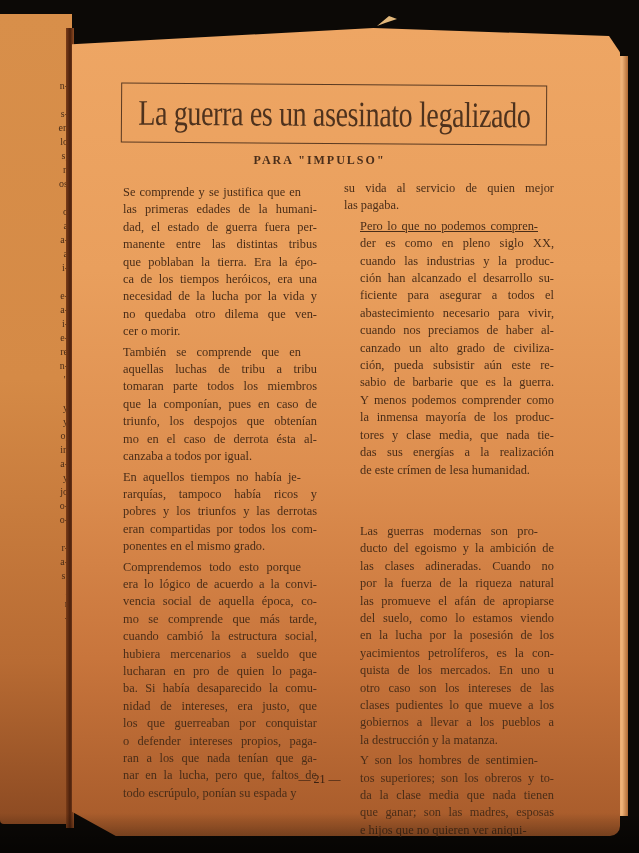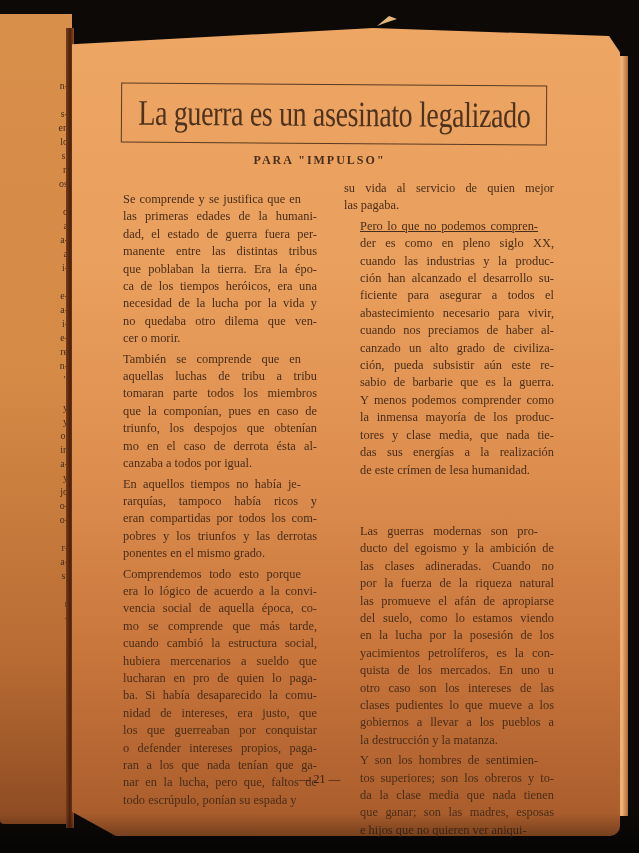--- a/index.html
+++ b/index.html
@@ -48,21 +48,21 @@
     font-size: 12px; font-weight: bold; letter-spacing: 2px; color: #4a2e1a;
   }
   .col {
     position: absolute; width: 210px; font-size: 12.4px; line-height: 17.4px;
     color: #4a2d18; text-align: justify;
   }
   .col p { margin: 0 0 3px 0; text-indent: 16px; }
   .col p.cont { text-indent: 0; }
   .col .ln { display: block; text-align: justify; text-align-last: justify; white-space: nowrap; }
   .col .ln.last { text-align-last: left; }
-  .col-left { left: 107px; top: 191px; }
+  .col-left { left: 107px; top: 184px; }
   .col-right { left: 344px; top: 180px; }
   .page-number {
     position: absolute; left: 0; width: 639px; top: 772px; text-align: center;
     font-size: 12px; color: #3a2010;
   }
   .flake {
     position: absolute; left: 377px; top: 16px; width: 20px; height: 10px;
     background: #e2b77a; clip-path: polygon(0 100%, 60% 0, 100% 30%, 40% 70%);
   }
   .shadow-bottom {
@@ -141,22 +141,22 @@
       <span class="ln">aquellas luchas de tribu a tribu</span>
       <span class="ln">tomaran parte todos los miembros</span>
       <span class="ln">que la componían, pues en caso de</span>
       <span class="ln">triunfo, los despojos que obtenían</span>
       <span class="ln">mo en el caso de derrota ésta al-</span>
       <span class="ln last">canzaba a todos por igual.</span>
     </p>
     <p>
       <span class="ln" style="width: calc(100% - 16px);">En aquellos tiempos no había je-</span>
       <span class="ln">rarquías, tampoco había ricos y</span>
+      <span class="ln">pobres y los triunfos y las derrotas</span>
       <span class="ln">eran compartidas por todos los com-</span>
-      <span class="ln">pobres y los triunfos y las derrotas</span>
       <span class="ln last">ponentes en el mismo grado.</span>
     </p>
     <p>
       <span class="ln" style="width: calc(100% - 16px);">Comprendemos todo esto porque</span>
       <span class="ln">era lo lógico de acuerdo a la convi-</span>
       <span class="ln">vencia social de aquella época, co-</span>
       <span class="ln">mo se comprende que más tarde,</span>
       <span class="ln">cuando cambió la estructura social,</span>
       <span class="ln">hubiera mercenarios a sueldo que</span>
       <span class="ln">lucharan en pro de quien lo paga-</span>

